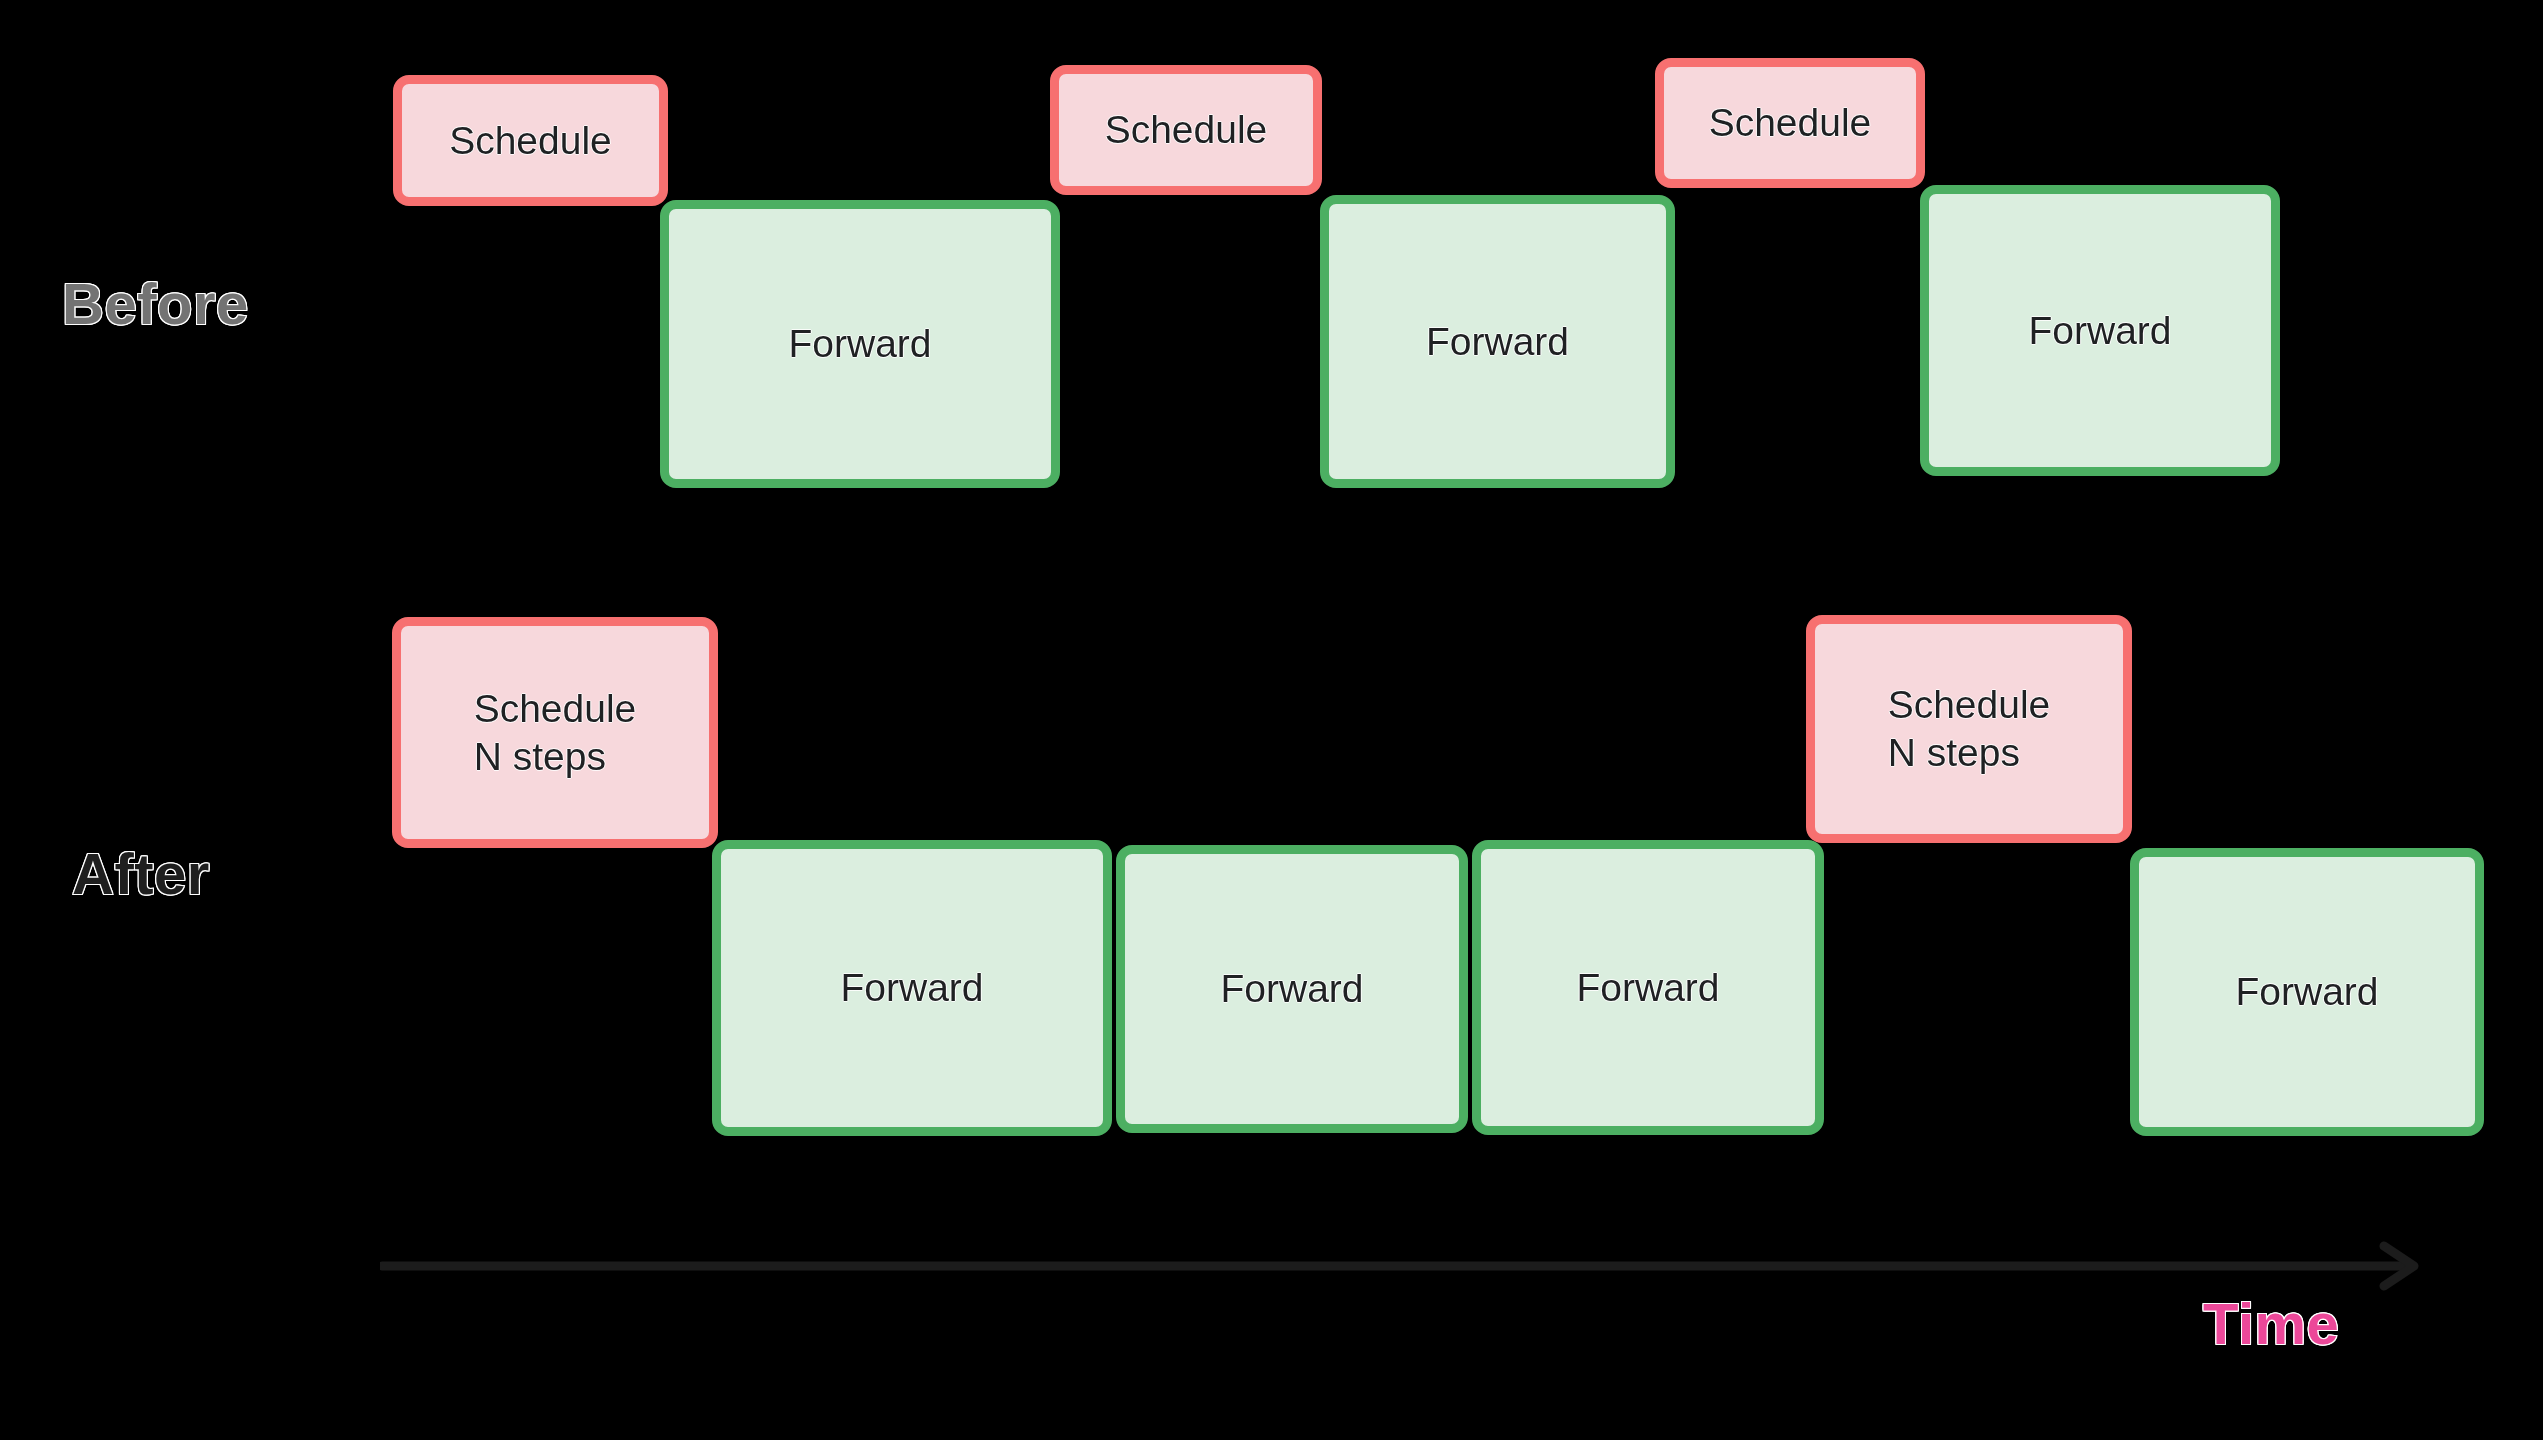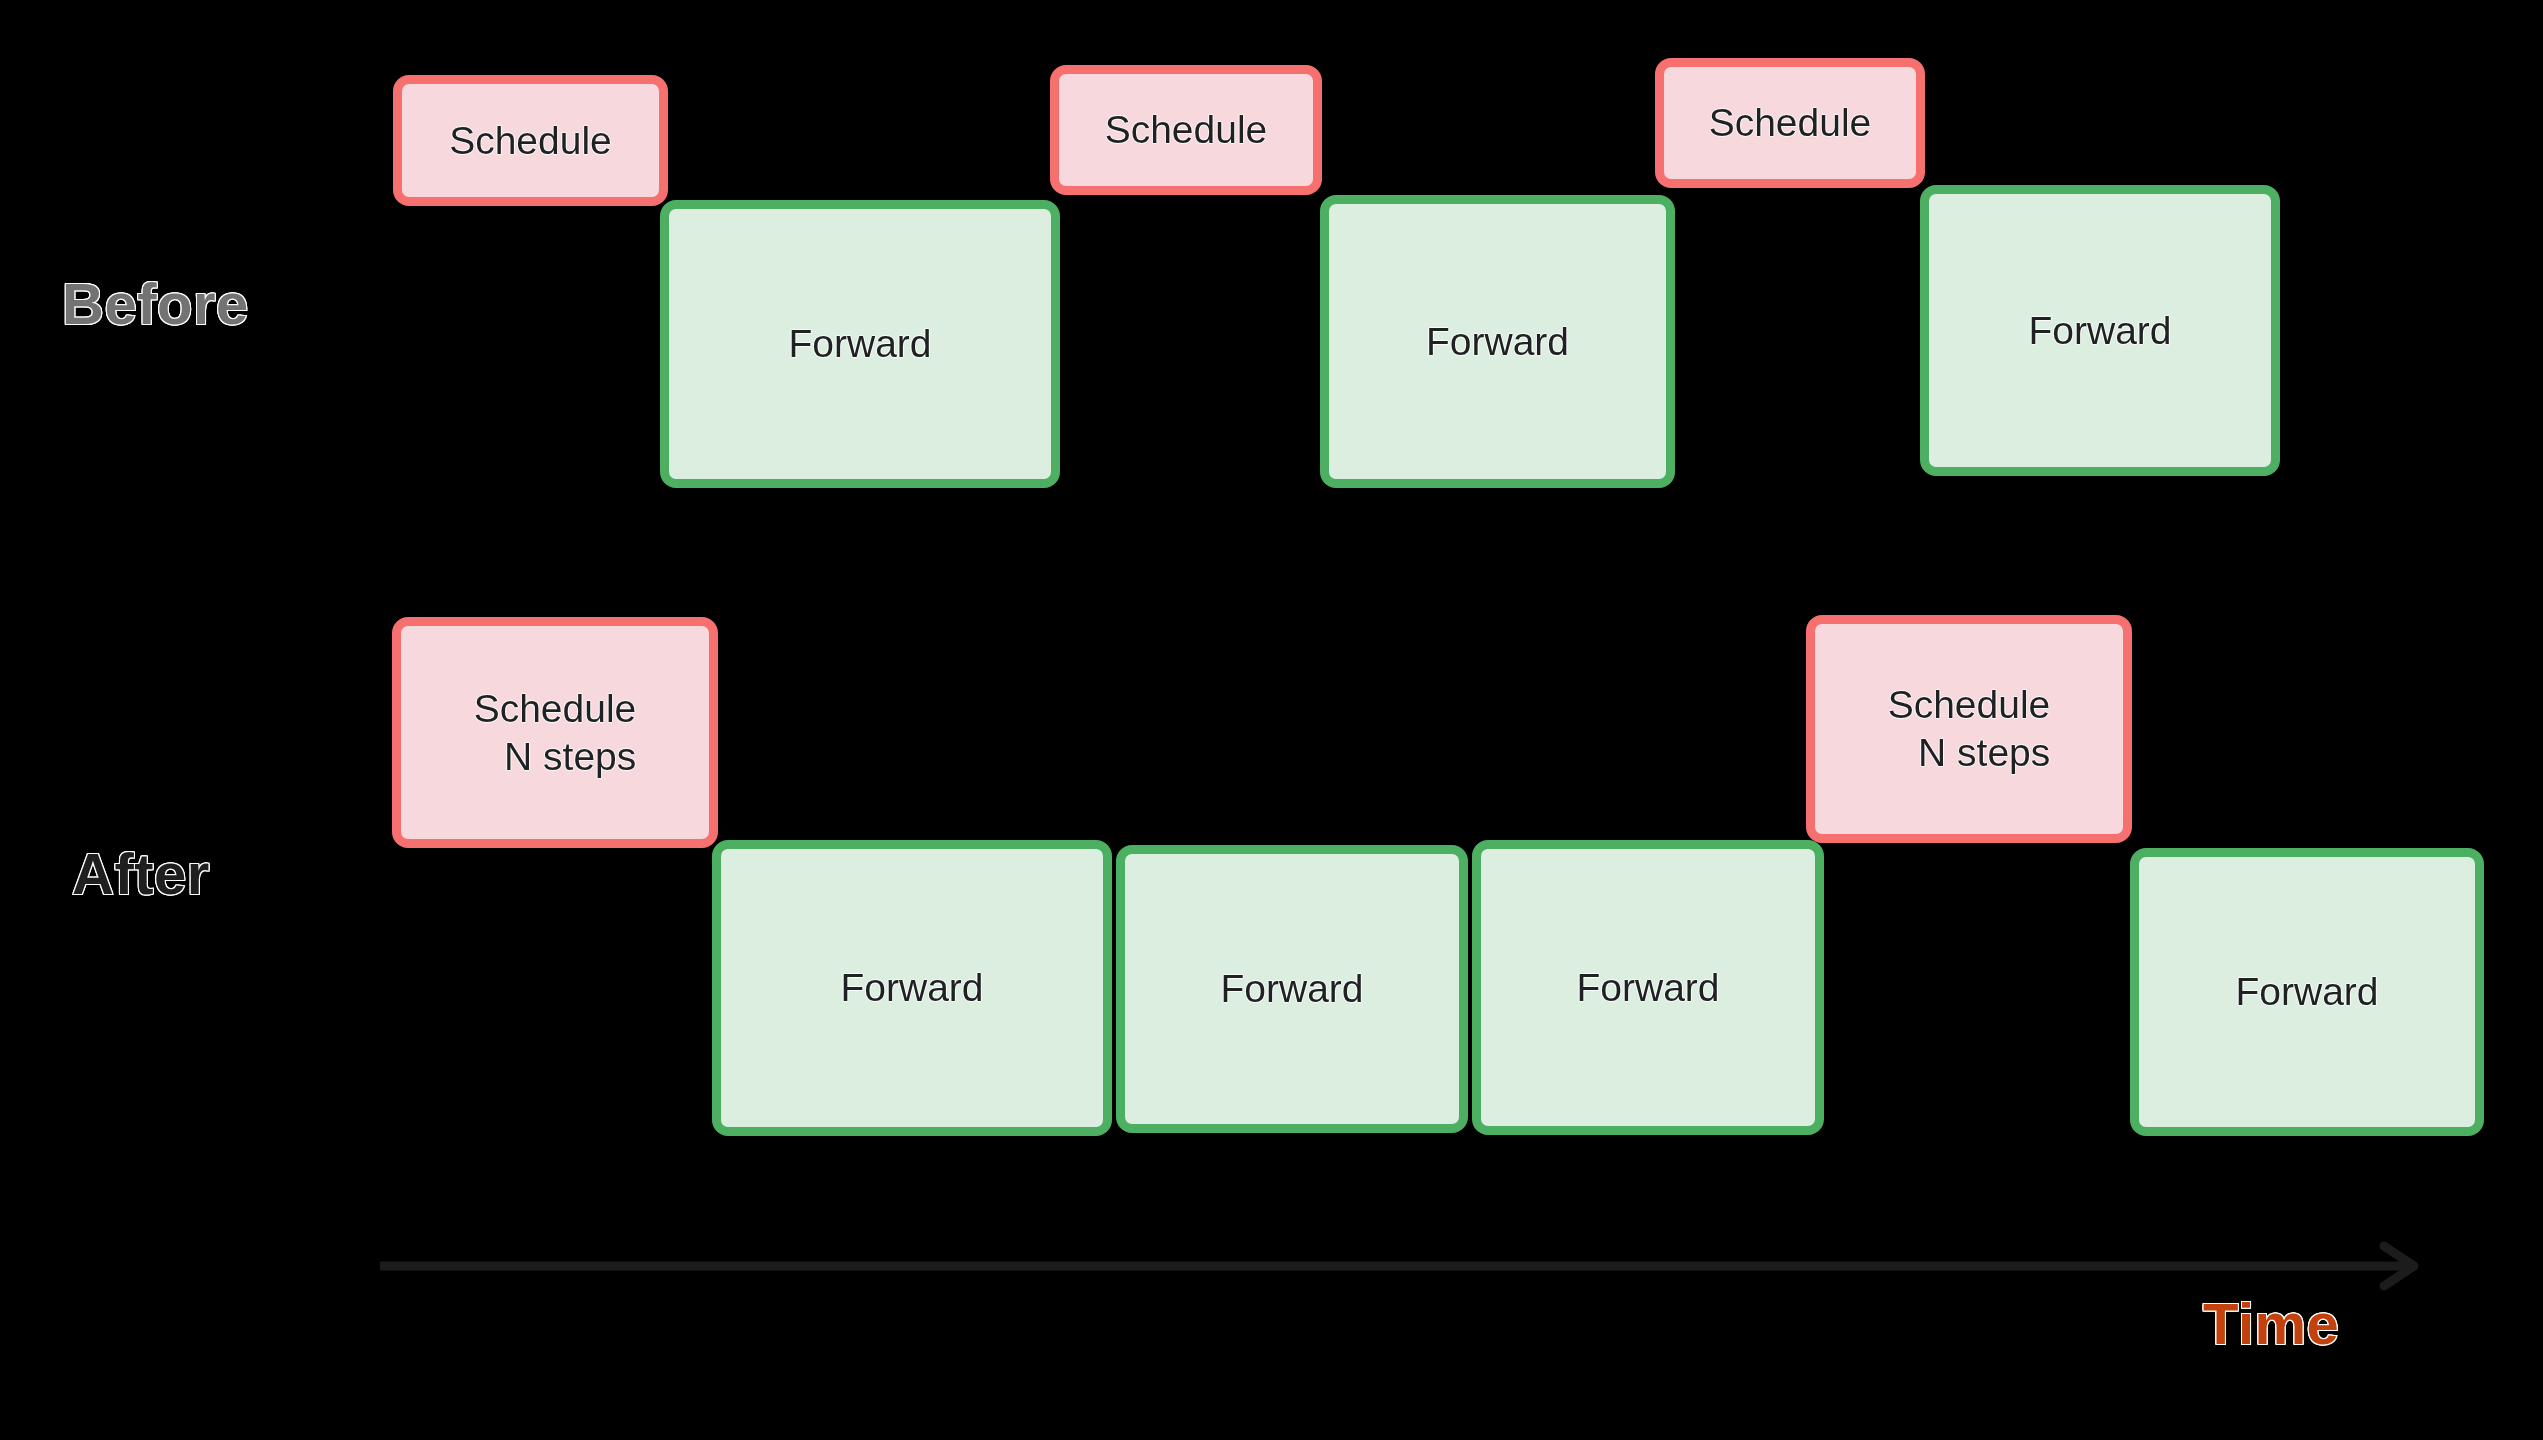--- a/index.html
+++ b/index.html
@@ -42,21 +42,21 @@
   #label-after  { left: 72px;  top: 840px; font-size: 58px; }
   #label-time   { left: 2203px; top: 1290px; font-size: 58px; }
 
   
   .node {
     position: absolute;
     box-sizing: border-box;
     display: flex;
     align-items: center;
     justify-content: center;
-    text-align: right;
+    text-align: left;
     border-radius: 16px;
     border-style: solid;
     font-weight: 400;
     color: #1f2123;
     line-height: 1.22;
     text-shadow:
        1px  0   0 rgba(255,255,255,0.85),
       -1px  0   0 rgba(255,255,255,0.85),
        0    1px 0 rgba(255,255,255,0.85),
        0   -1px 0 rgba(255,255,255,0.85);
@@ -156,15 +156,15 @@
     <span class="node-text">Forward</span>
   </div>
 
   <div id="time-axis">
     <svg width="2050" height="52" viewBox="0 0 2050 52">
       <line x1="2" y1="26" x2="2030" y2="26" stroke="#1c1c1c" stroke-width="9" stroke-linecap="round"></line>
       <polyline points="2004,6 2034,26 2004,46" fill="none" stroke="#1c1c1c" stroke-width="9" stroke-linecap="round" stroke-linejoin="round"></polyline>
     </svg>
   </div>
 
-  <div id="label-time" class="row-label" style="color: #c2410c; -webkit-text-stroke: 2px rgb(255, 255, 255);">Time</div>
+  <div id="label-time" class="row-label" style="color: #ec4899; -webkit-text-stroke: 2px rgb(255, 255, 255);">Time</div>
 
 </div>
 
 </body></html>

